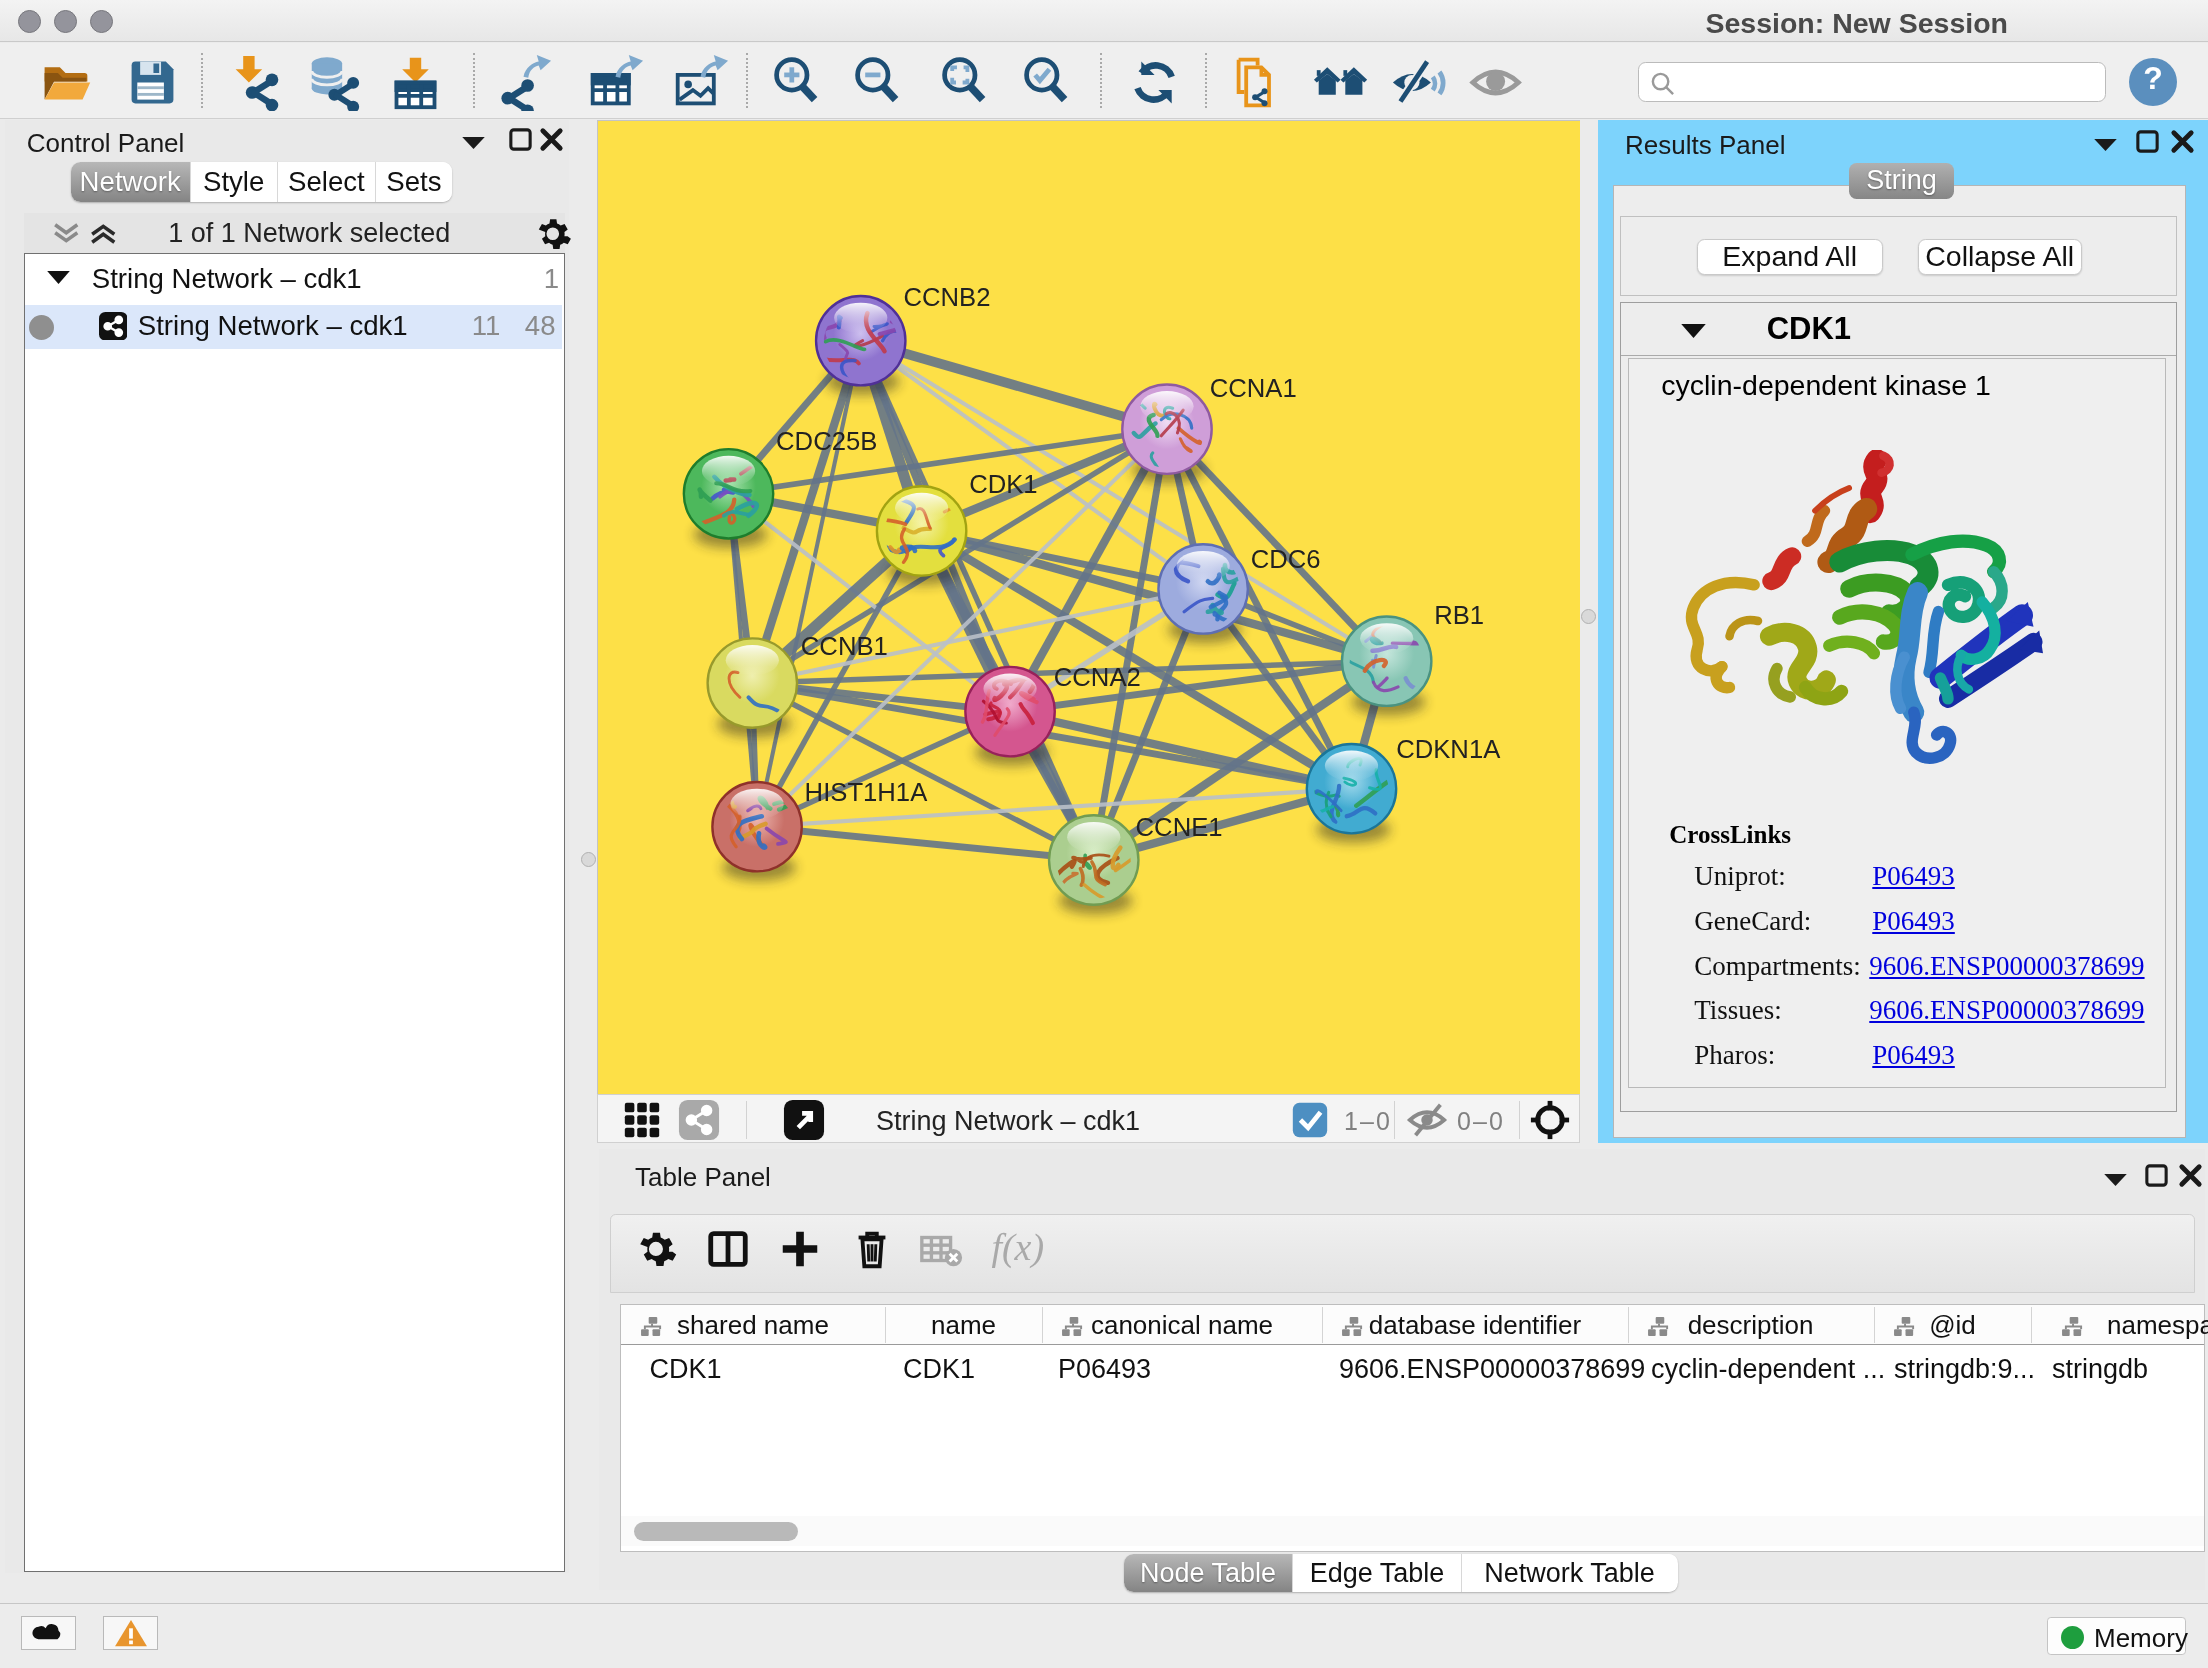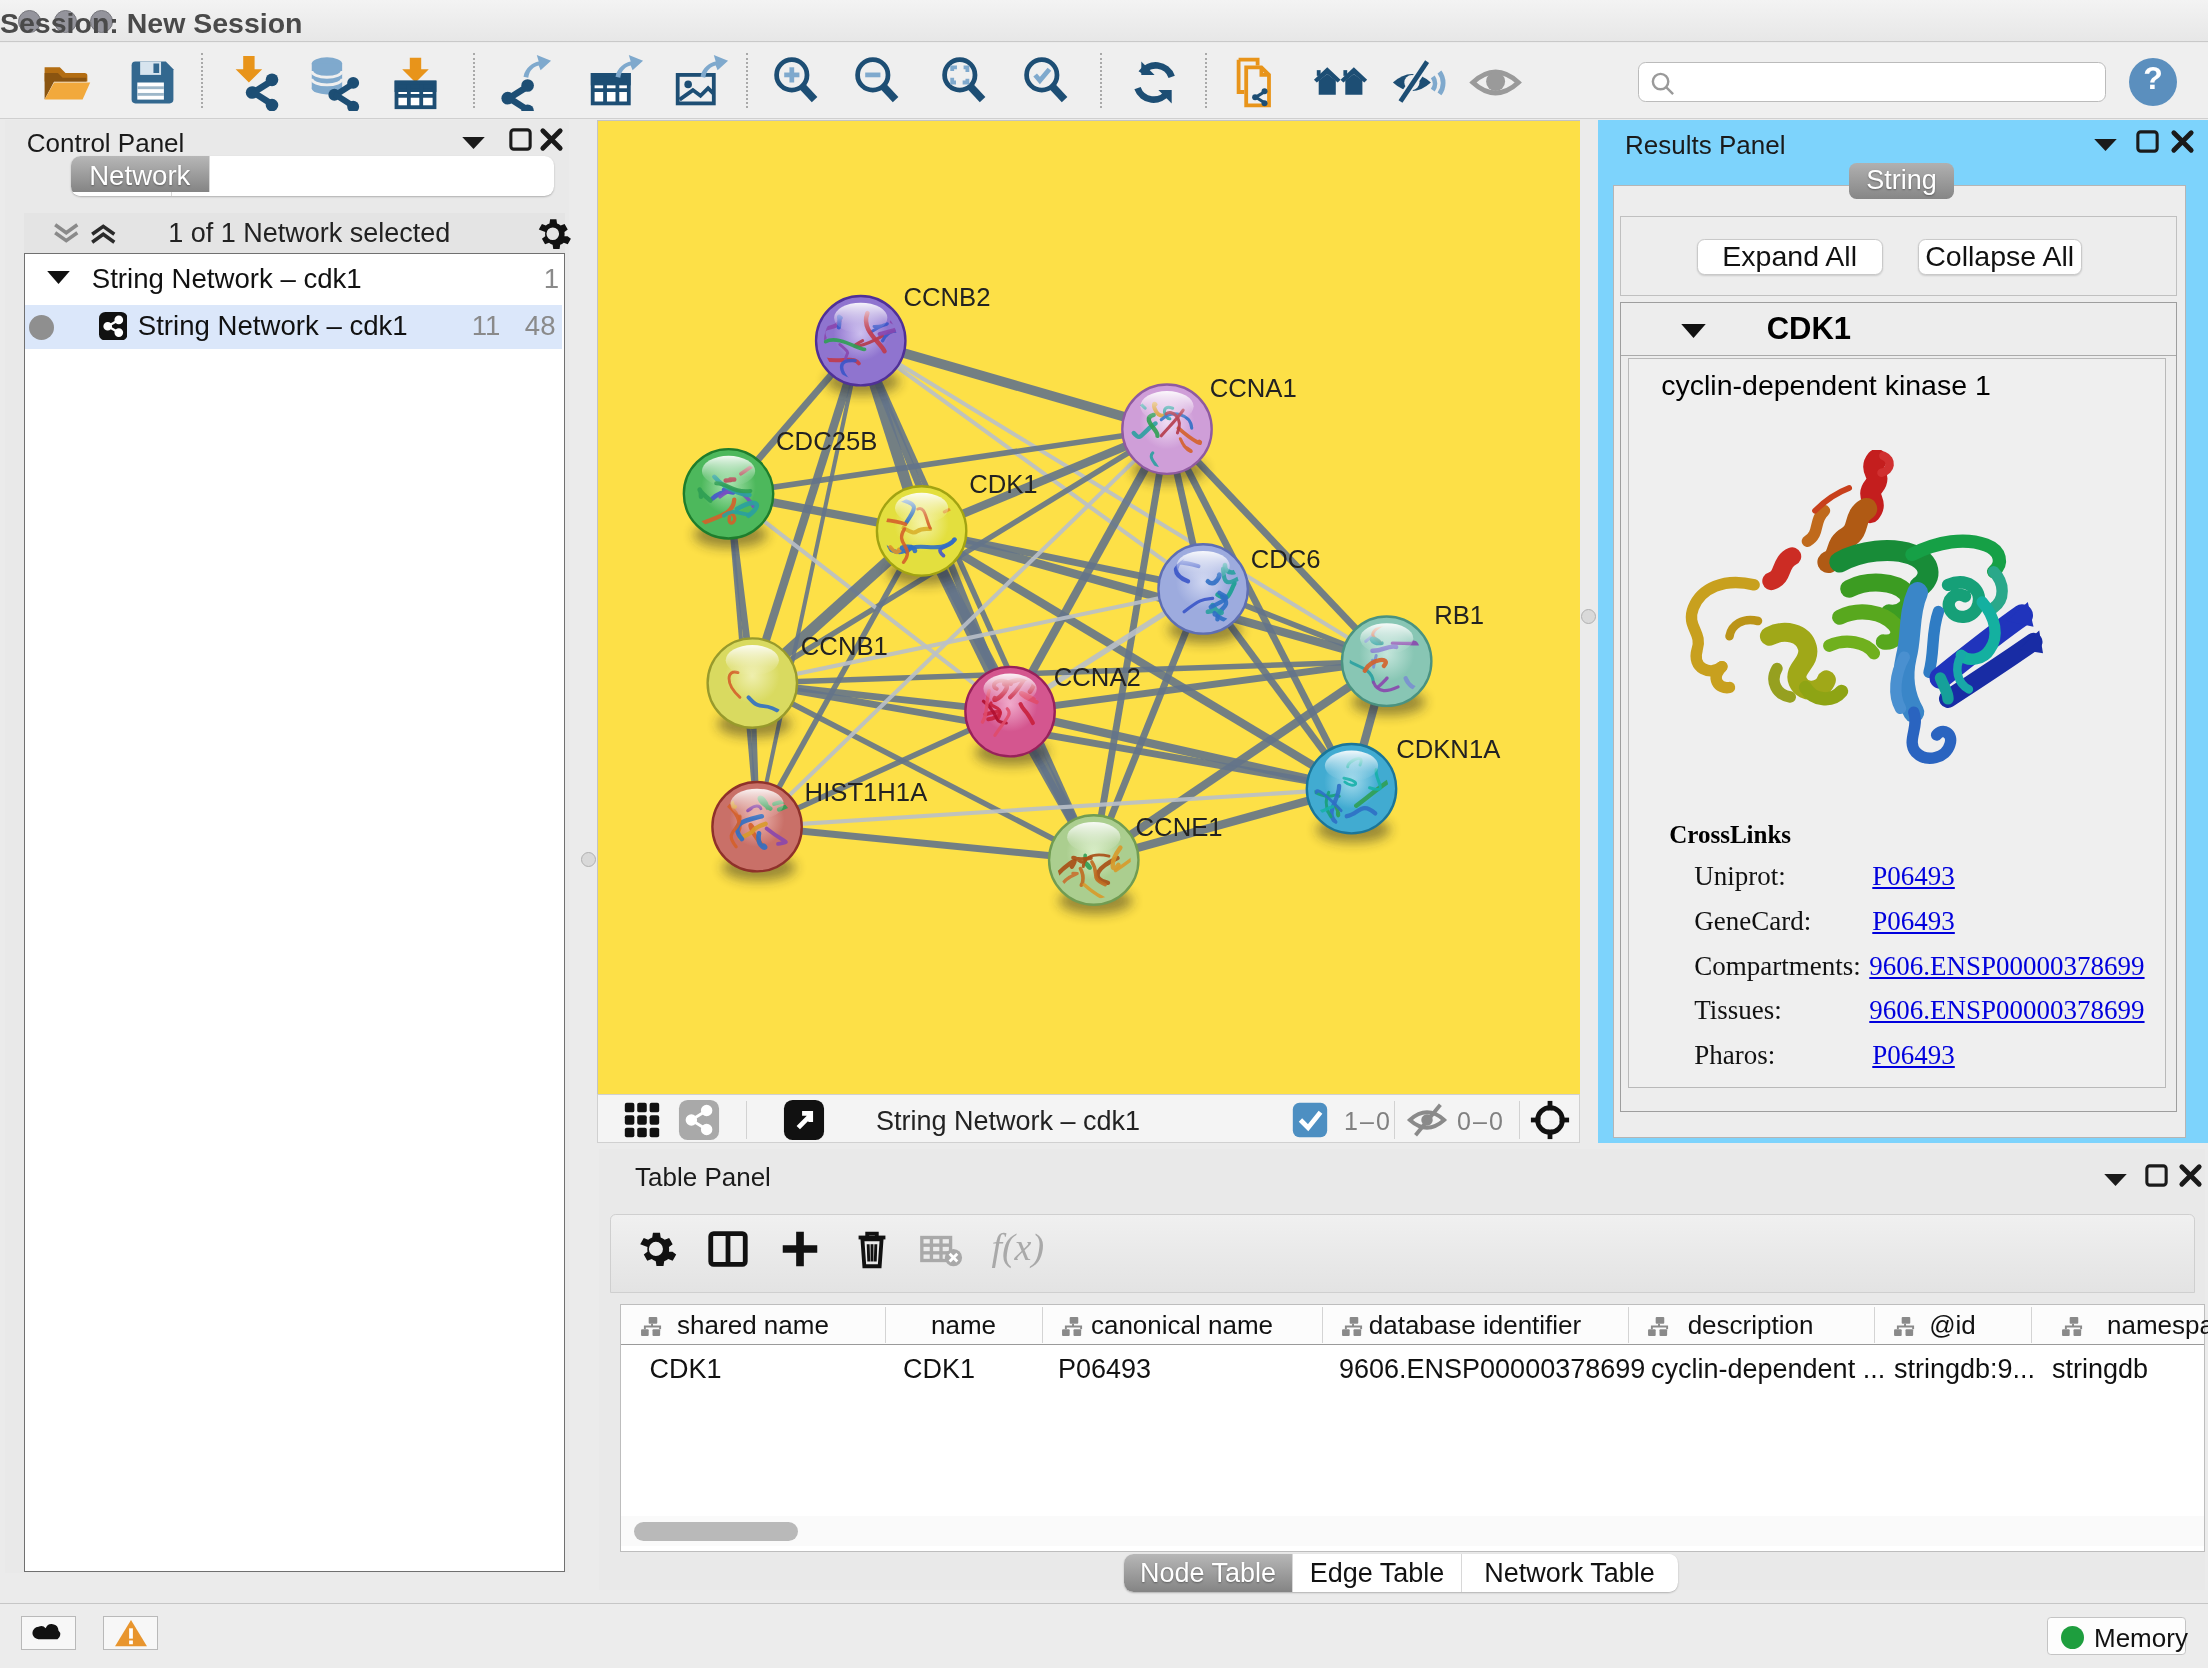--- a/index.html
+++ b/index.html
@@ -5,21 +5,21 @@
 * { margin:0; padding:0; box-sizing:border-box; }
 html,body { width:2208px; height:1668px; overflow:hidden; }
 body { font-family:"Liberation Sans", sans-serif; background:#ebebeb; position:relative; }
 .abs { position:absolute; }
 
 
 #titlebar { position:absolute; left:0; top:0; width:2208px; height:42px;
   background:linear-gradient(#f3f3f3,#e7e7e7); border-bottom:1px solid #c9c9c9; }
 .tl { position:absolute; top:9.5px; width:23px; height:23px; border-radius:50%;
   background:#94949c; border:1.9px solid #77777d; }
-#wintitle { position:absolute; top:6.7px; left:0; width:2008px; text-align:left;
+#wintitle { position:absolute; top:6.7px; left:0; width:2008px; text-align:right;
   font-size:28.5px; font-weight:bold; color:#4a4a4a; }
 
 
 #toolbar { position:absolute; left:0; top:43px; width:2208px; height:76px;
   background:#efefef; border-bottom:1px solid #cfcfcf; }
 .tsep { position:absolute; top:9.5px; height:55px; width:0;
   border-left:2.9px dotted #a9a9a9; }
 .ticon { position:absolute; top:0; }
 #searchbox { position:absolute; left:1638px; top:19px; width:468px; height:40px;
   background:#fff; border:1.9px solid #bbb; border-radius:7.6px; }
@@ -281,21 +281,21 @@
   <svg class="abs" style="left:456px; top:15px;" width="25" height="15" viewBox="0 0 26 16">
       <polygon points="1,2 25,2 13,15" fill="#1a1a1a"></polygon>
     </svg>
   <svg class="abs" style="left:502px; top:5.7px;" width="27" height="27" viewBox="0 0 28 28">
       <rect x="4" y="4" width="20" height="20" fill="none" stroke="#1a1a1a" stroke-width="3.2" rx="3"></rect>
     </svg>
   <svg class="abs" style="left:533px; top:5.7px;" width="27" height="27" viewBox="0 0 28 28">
       <path d="M5 5 L23 23 M23 5 L5 23" stroke="#1a1a1a" stroke-width="5" stroke-linecap="round"></path>
     </svg>
 
-  <div class="segtabs" style="left:66px; top:36px; width:483px; height:40px;flex-direction:column;">
+  <div class="segtabs" style="left:66px; top:42px; width:381px; height:40px;">
     <div class="seg sel" style="width:139px;">Network</div>
     <div class="seg" style="width:101px;">Style</div>
     <div class="seg" style="width:114px;">Select</div>
     <div class="seg" style="width:88px;">Sets</div>
   </div>
 
   <div id="cp-sub">
     <svg class="abs" style="left:28.5px; top:9.5px;" width="28.5" height="21" viewBox="0 0 36 26">
         <path d="M4 2 L18 12 L32 2 M4 12 L18 22 L32 12" fill="none" stroke="#8a8a8a" stroke-width="4.5"></path>
       </svg>

